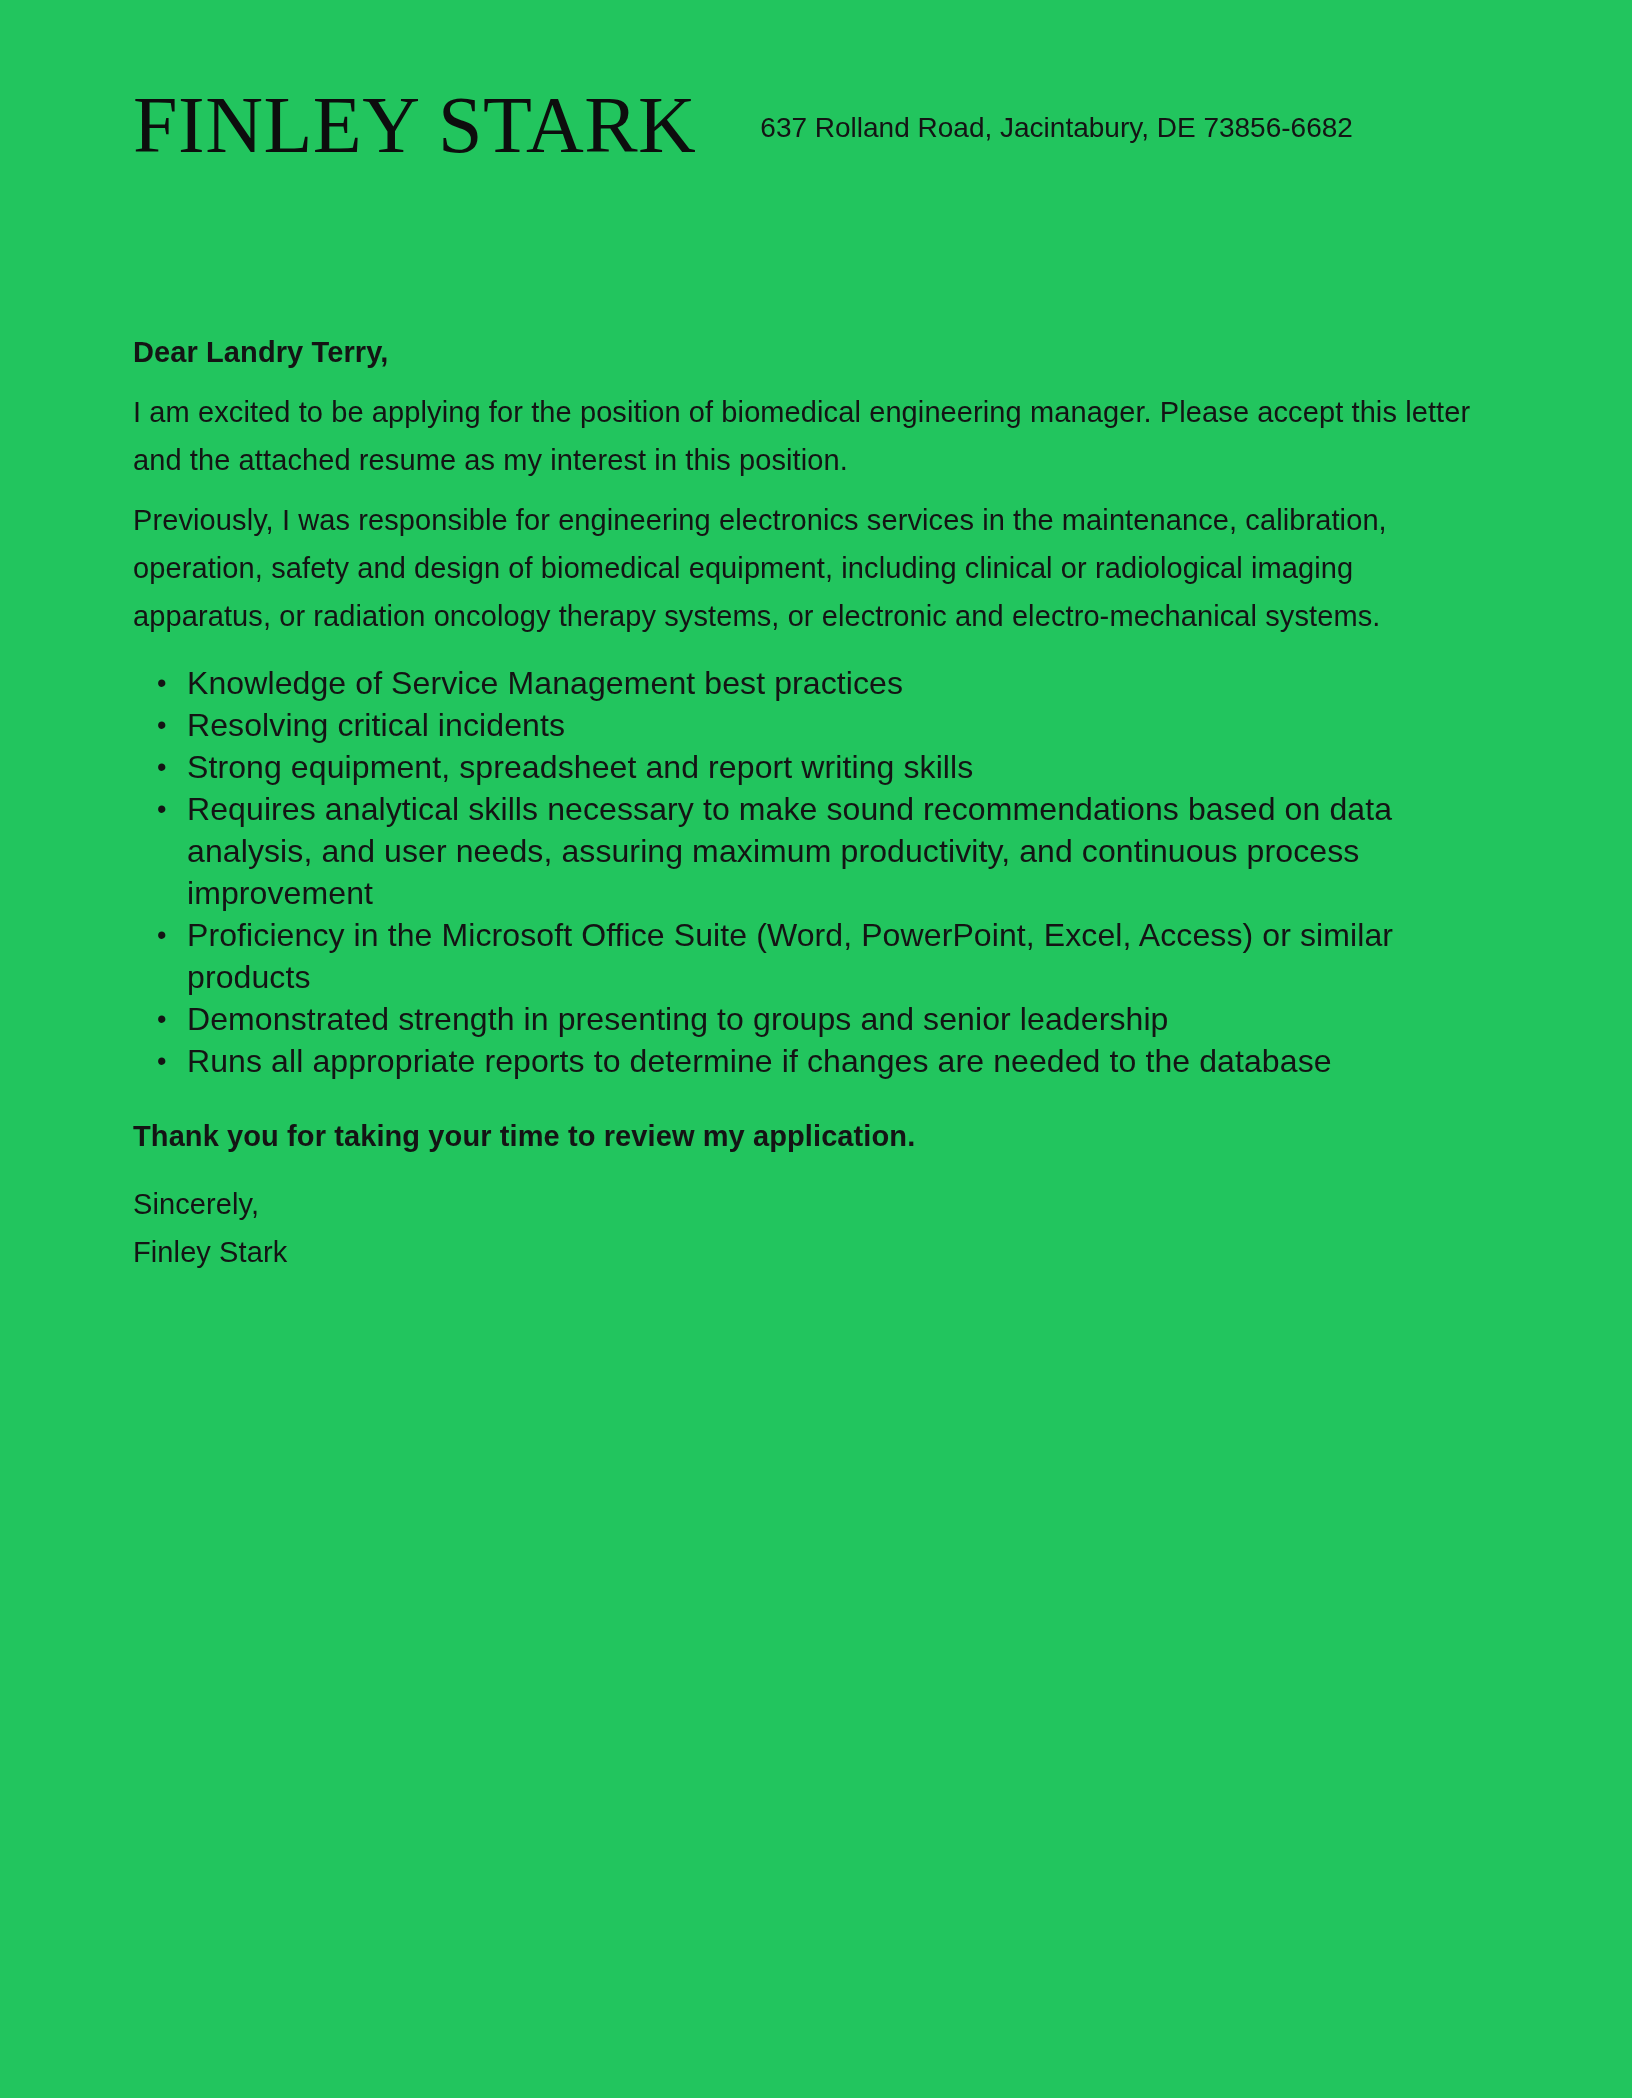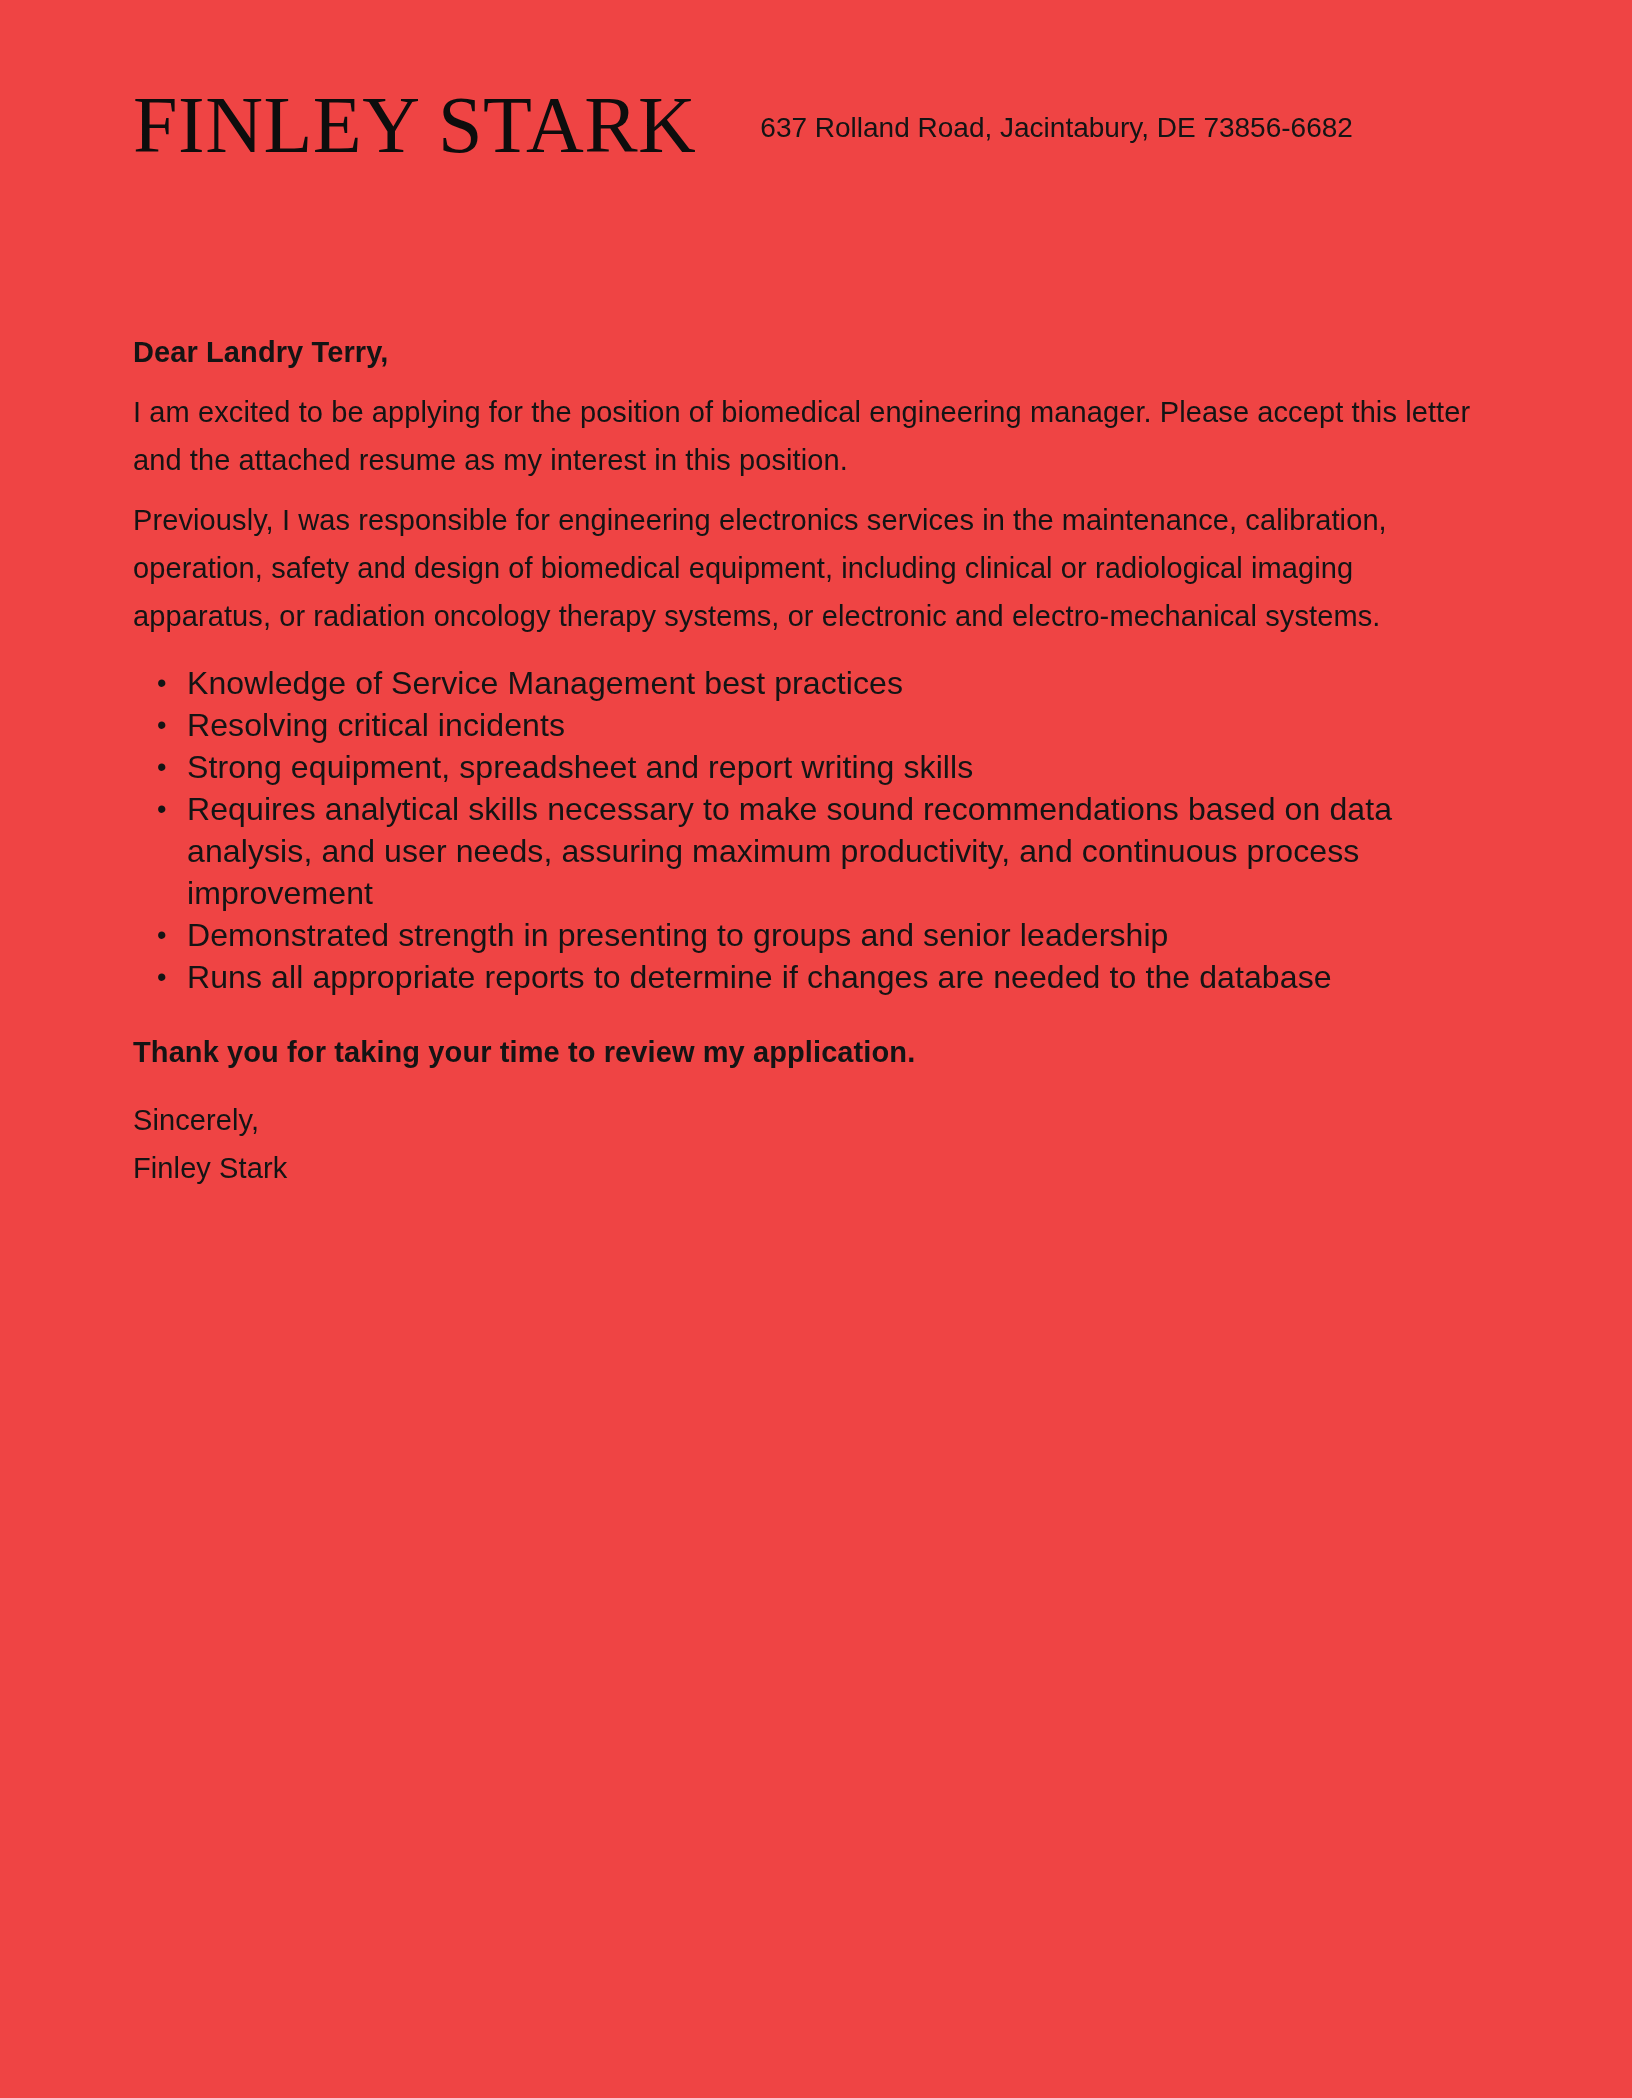--- a/index.html
+++ b/index.html
@@ -12,21 +12,21 @@
     height: 2098px;
     position: relative;
     font-family: "Liberation Sans", "DejaVu Sans", sans-serif;
     color: #141414;
   }
   .page {
     box-sizing: border-box;
     width: 1632px;
     height: 2098px;
     padding: 85px 132px 12px 133px;
-    background: #ef4444;
+    background: #22c55e;
     overflow: hidden;
   }
   .letterhead {
     display: flex;
     align-items: center;
     gap: 64px;
     margin: 0 0 163px 0;
   }
   .sender-name {
     margin: 0;
@@ -105,20 +105,21 @@
     <p>I am excited to be applying for the position of biomedical engineering manager. Please accept this letter and the attached resume as my interest in this position.</p>
 
     <p>Previously, I was responsible for engineering electronics services in the maintenance, calibration, operation, safety and design of biomedical equipment, including clinical or radiological imaging apparatus, or radiation oncology therapy systems, or electronic and electro-mechanical systems.</p>
 
 
     <ul class="qualifications">
       <li>Knowledge of Service Management best practices</li>
       <li>Resolving critical incidents</li>
       <li>Strong equipment, spreadsheet and report writing skills</li>
       <li>Requires analytical skills necessary to make sound recommendations based on data analysis, and user needs, assuring maximum productivity, and continuous process improvement</li>
+      <li>Proficiency in the Microsoft Office Suite (Word, PowerPoint, Excel, Access) or similar products</li>
       <li>Demonstrated strength in presenting to groups and senior leadership</li>
       <li>Runs all appropriate reports to determine if changes are needed to the database</li>
     </ul>
 
     <p class="closing">Thank you for taking your time to review my application.</p>
 
     <p class="signoff">
       <span>Sincerely,</span><br>
       <span>Finley Stark</span>
     </p>

